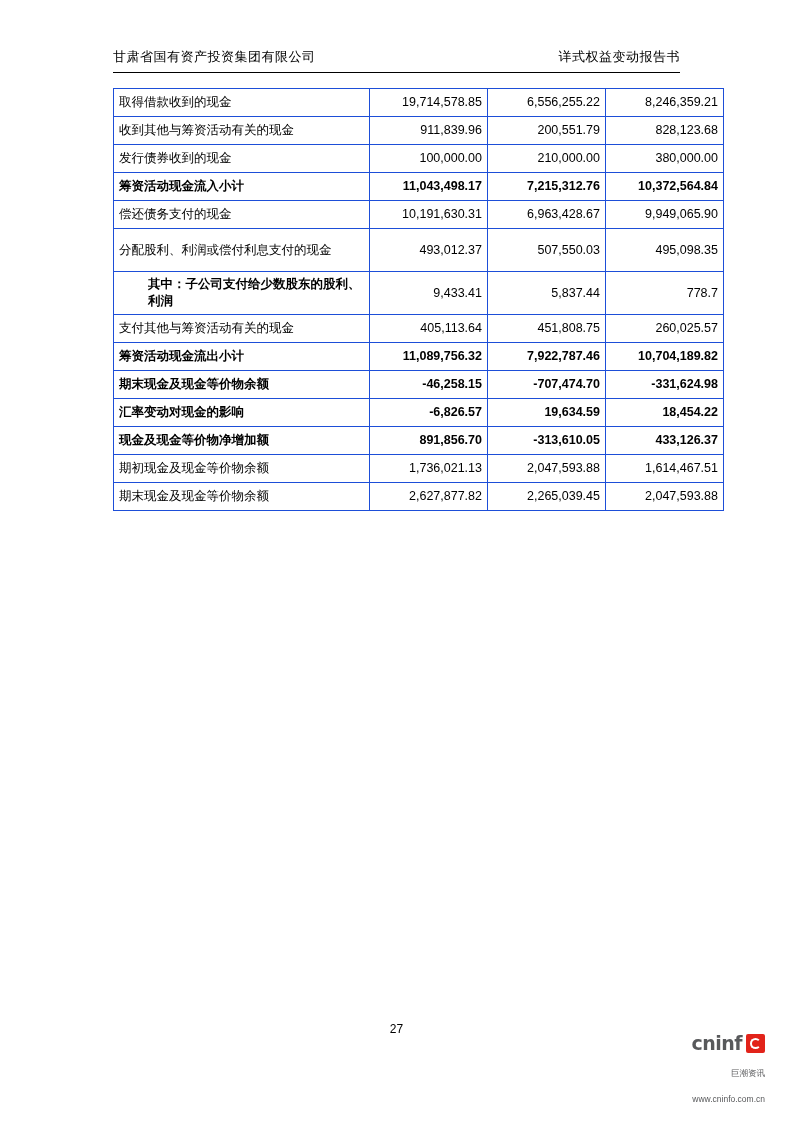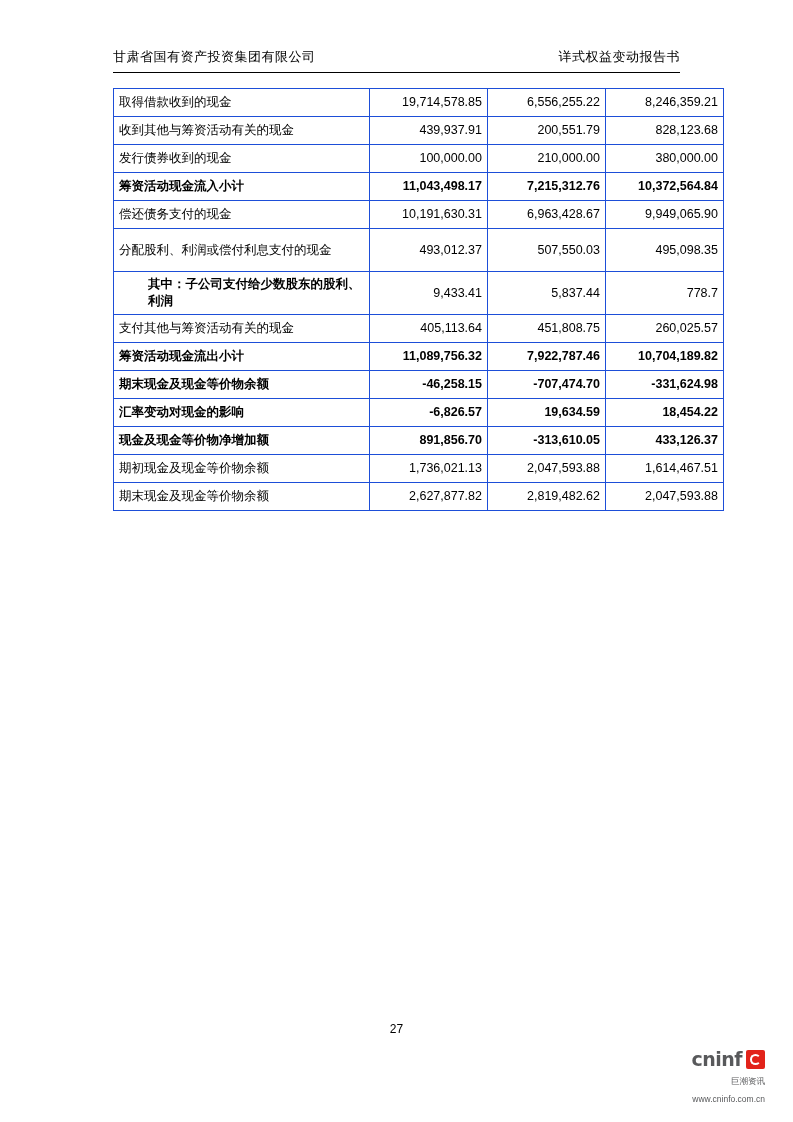--- a/index.html
+++ b/index.html
@@ -130,21 +130,21 @@
     border: 2px solid #fff;
     border-radius: 50%;
     border-right-color: transparent;
     box-sizing: border-box;
   }
   .logo-sub {
     display: flex;
     justify-content: flex-end;
     align-items: center;
     gap: 3px;
-    margin-top: 6px;
+    margin-top: 14px;
   }
   .logo-sub-cn {
     font-family: "DejaVu Sans", "Liberation Sans", sans-serif;
     font-size: 8.5px;
     color: #58595b;
   }
   .logo-sub-url {
     font-family: "Liberation Sans", sans-serif;
     font-size: 8.5px;
     color: #58595b;
@@ -165,21 +165,21 @@
     <table class="fin">
       <tbody>
           <tr class="norm">
             <td class="label">取得借款收到的现金</td>
             <td class="num">19,714,578.85</td>
             <td class="num">6,556,255.22</td>
             <td class="num">8,246,359.21</td>
           </tr>
           <tr class="norm">
             <td class="label">收到其他与筹资活动有关的现金</td>
-            <td class="num">439,937.91</td>
+            <td class="num">911,839.96</td>
             <td class="num">200,551.79</td>
             <td class="num">828,123.68</td>
           </tr>
           <tr class="norm">
             <td class="label">发行债券收到的现金</td>
             <td class="num">100,000.00</td>
             <td class="num">210,000.00</td>
             <td class="num">380,000.00</td>
           </tr>
           <tr class="bold norm">
@@ -238,21 +238,21 @@
           </tr>
           <tr class="norm">
             <td class="label">期初现金及现金等价物余额</td>
             <td class="num">1,736,021.13</td>
             <td class="num">2,047,593.88</td>
             <td class="num">1,614,467.51</td>
           </tr>
           <tr class="norm">
             <td class="label">期末现金及现金等价物余额</td>
             <td class="num">2,627,877.82</td>
-            <td class="num">2,819,482.62</td>
+            <td class="num">2,265,039.45</td>
             <td class="num">2,047,593.88</td>
           </tr>
         </tbody>
     </table>
   </div>
 
   <div class="page-number">27</div>
 
   <div class="footer-logo">
     <div class="logo-row">

